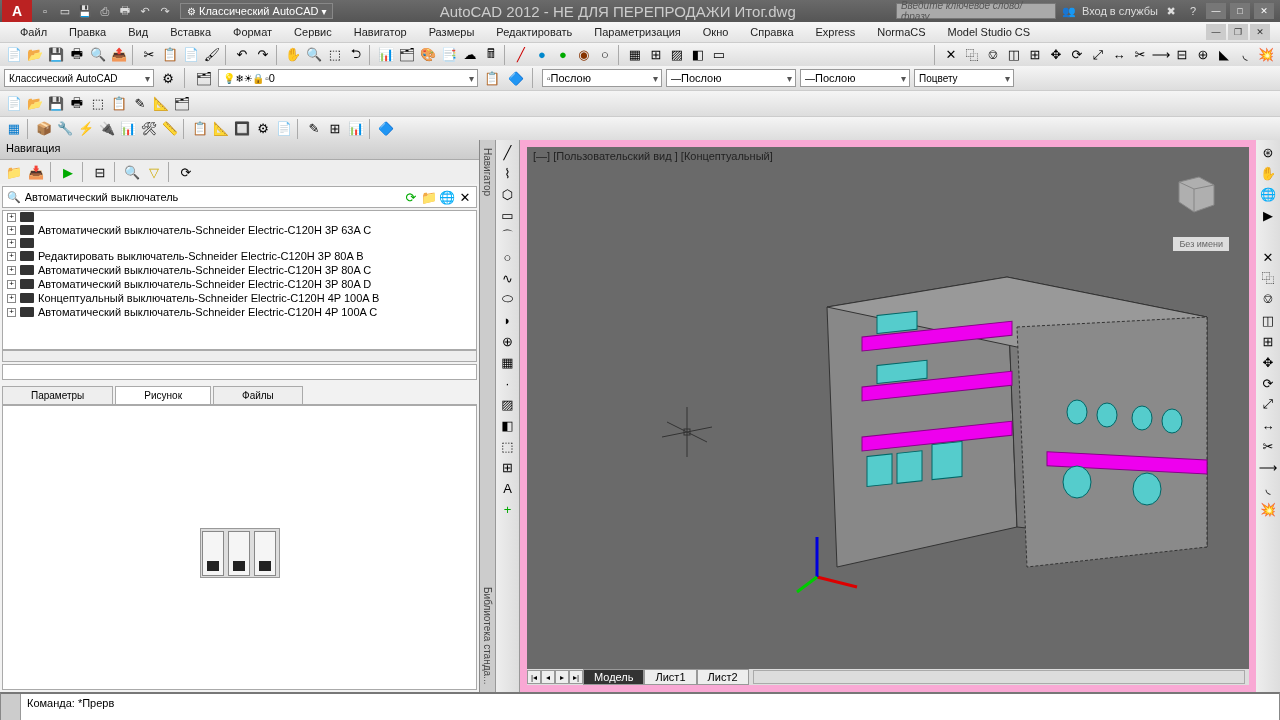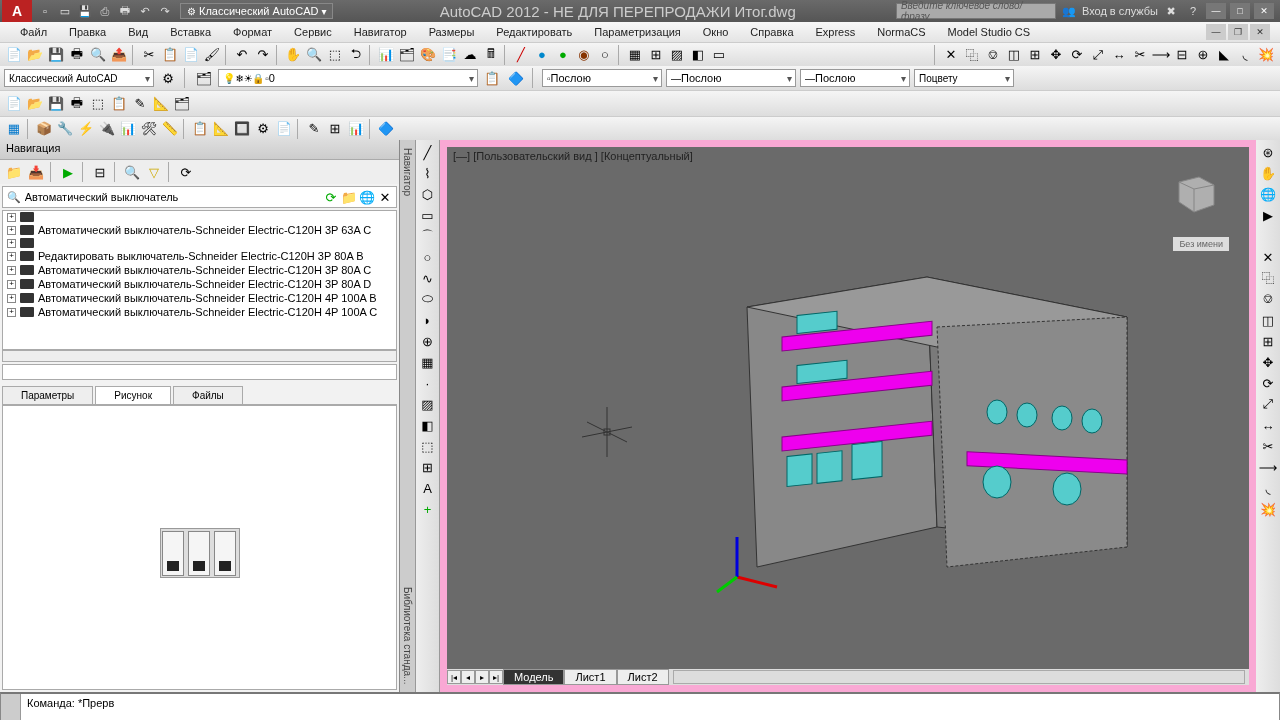--- a/index.html
+++ b/index.html
@@ -15,32 +15,32 @@
 .win-btn{width:20px;height:16px;background:#777;color:#fff;display:flex;align-items:center;justify-content:center;font-size:9px;cursor:pointer}
 .menubar{height:20px;background:linear-gradient(#f7f7f7,#e4e4e4);display:flex;align-items:center;padding:0 10px;gap:2px}
 .menu-item{padding:2px 10px;cursor:pointer;color:#222}
 .toolbar{height:24px;background:linear-gradient(#f5f5f5,#ddd);border-top:1px solid #ccc;display:flex;align-items:center;padding:0 4px;gap:1px}
 .tb-btn{width:20px;height:20px;display:flex;align-items:center;justify-content:center;cursor:pointer;border:1px solid transparent;font-size:13px}
 .tb-sep{width:4px;height:20px;border-left:1px solid #aaa;margin:0 2px}
 .tb-dd{border:1px solid #999;background:#fff;height:18px;padding:0 18px 0 4px;display:flex;align-items:center;position:relative;font-size:10px}
 .tb-dd::after{content:"▾";position:absolute;right:3px;color:#555}
 .layer-row{height:24px;background:linear-gradient(#f5f5f5,#ddd);display:flex;align-items:center;padding:0 4px;gap:4px}
 .main-area{display:flex;height:calc(100% - 22px - 20px - 24px - 24px - 26px - 22px - 30px);position:relative}
-.nav-panel{width:400px;background:#f2f2f2;border-right:1px solid #888;display:flex;flex-direction:column}
+.nav-panel{width:480px;background:#f2f2f2;border-right:1px solid #888;display:flex;flex-direction:column}
 .nav-hdr{height:20px;background:linear-gradient(#ddd,#ccc);padding:2px 6px;border-bottom:1px solid #aaa;font-size:11px}
 .nav-tb{height:24px;background:#eee;display:flex;align-items:center;padding:0 4px;gap:2px}
 .nav-search{height:22px;background:#fff;border:1px solid #aaa;margin:2px;display:flex;align-items:center;padding:0 4px;gap:4px}
 .nav-search input{border:none;flex:1;outline:none;font-size:11px}
 .tree{flex:0 0 140px;background:#fff;border:1px solid #aaa;margin:0 2px;overflow:auto;font-size:11px}
 .tree-item{padding:1px 4px;display:flex;align-items:center;gap:4px;white-space:nowrap;cursor:pointer}
 .tree-exp{width:9px;height:9px;border:1px solid #888;display:inline-flex;align-items:center;justify-content:center;font-size:8px;line-height:1}
 .tree-icon{width:14px;height:10px;background:#333;border-radius:1px}
 .tree-scroll{height:12px;background:#eee;border:1px solid #aaa;margin:0 2px;position:relative}
 .tabs{display:flex;border-bottom:1px solid #aaa;margin:4px 2px 0}
-.tab{padding:3px 18px;border:1px solid #aaa;border-bottom:none;background:#eee;margin-right:2px;cursor:pointer;font-size:10px}
+.tab{padding:3px 28px;border:1px solid #aaa;border-bottom:none;background:#eee;margin-right:2px;cursor:pointer;font-size:10px}
 .tab.active{background:#fff}
 .preview{flex:1;background:#fff;border:1px solid #aaa;margin:0 2px 2px;display:flex;align-items:center;justify-content:center;position:relative}
 .breaker{width:100px;height:80px;position:relative}
 .breaker-body{position:absolute;bottom:10px;left:10px;width:80px;height:50px;background:#ddd;border:1px solid #999}
 .breaker-pole{position:absolute;width:22px;height:45px;background:#f5f5f5;border:1px solid #888;bottom:12px}
 .breaker-pole::after{content:"";position:absolute;bottom:4px;left:4px;width:12px;height:10px;background:#222}
 .vtb{width:24px;background:linear-gradient(90deg,#eee,#ddd);border-right:1px solid #999;display:flex;flex-direction:column;align-items:center;padding:2px 0;gap:1px}
 .vtb .tb-btn{width:20px;height:20px}
 .vtb-label{writing-mode:vertical-rl;font-size:10px;color:#444;padding:6px 0}
 .viewport{flex:1;background:#6a6a6a;position:relative;border:7px solid #f9a8d4}
@@ -271,21 +271,21 @@
           <span>Автоматический выключатель-Schneider Electric-C120H 3P 80A C</span>
         </div>
       <div class="tree-item">
           <span class="tree-exp">+</span>
           <span class="tree-icon"></span>
           <span>Автоматический выключатель-Schneider Electric-C120H 3P 80A D</span>
         </div>
       <div class="tree-item">
           <span class="tree-exp">+</span>
           <span class="tree-icon"></span>
-          <span>Автоматический выключатель-Schneider Electric-C120H 4P 100A B</span>
+          <span>Концептуальный выключатель-Schneider Electric-C120H 4P 100A B</span>
         </div>
       <div class="tree-item">
           <span class="tree-exp">+</span>
           <span class="tree-icon"></span>
           <span>Автоматический выключатель-Schneider Electric-C120H 4P 100A C</span>
         </div>
     </div>
     <div class="tree-scroll"></div>
     <input style="margin: 2px; border: 1px solid rgb(170, 170, 170); height: 16px;">
     <div class="tabs">

